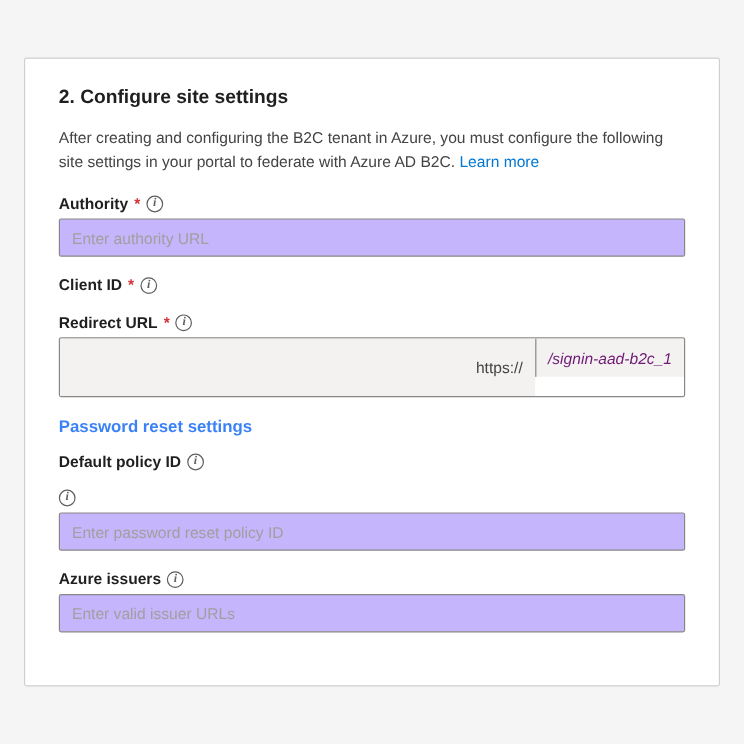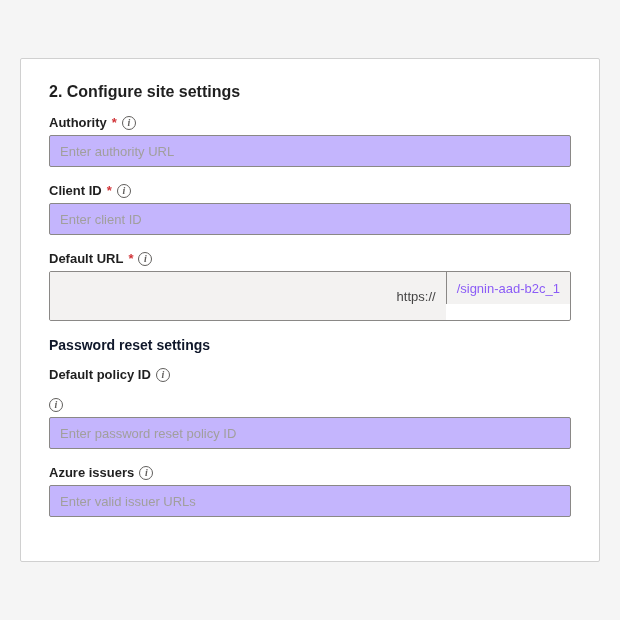--- a/index.html
+++ b/index.html
@@ -119,60 +119,64 @@
     }
 
     .redirect-url-suffix {
       height: 32px;
       padding: 4px 10px;
       background: #f3f2f1;
       border-left: 1px solid #8a8886;
       display: flex;
       align-items: center;
       font-size: 13px;
-      color: #8b5cf6;
+      color: #701a75;
       white-space: nowrap;
+      font-style: italic;
     }
 
     .subsection-title {
       font-size: 14px;
       font-weight: 600;
-      color: #0f172a;
+      color: #3b82f6;
       margin-top: 8px;
       margin-bottom: 14px;
     }
   </style>
 </head>
 <body>
 
 <div class="card">
   <div class="section-title">2. Configure site settings</div>
 
+  <div class="description">
+    <span>After creating and configuring the B2C tenant in Azure, you must configure the following site settings in your portal to federate with Azure AD B2C.</span>
+    <a href="#">Learn more</a>
+  </div>
 
   <div class="field-group">
     <div class="field-label">
       <span>Authority</span>
       <span class="required-star">*</span>
       <span class="info-icon">i</span>
     </div>
     <input class="field-input" type="text" placeholder="Enter authority URL" style="">
   </div>
 
   <div class="field-group">
     <div class="field-label">
       <span>Client ID</span>
       <span class="required-star">*</span>
       <span class="info-icon">i</span>
     </div>
-    <input class="field-input" type="text" placeholder="Enter client ID" style="">
   </div>
 
   <div class="field-group">
     <div class="field-label">
-      <span>Default URL</span>
+      <span>Redirect URL</span>
       <span class="required-star">*</span>
       <span class="info-icon">i</span>
     </div>
     <div class="redirect-url-wrapper">
       <input class="redirect-url-input" type="text" value="https://" readonly="" style="background: rgb(243, 242, 241); color: rgb(68, 68, 68); font-family: &quot;Segoe UI&quot;, sans-serif;">
       <div class="redirect-url-suffix">/signin-aad-b2c_1</div>
     </div>
   </div>
 
   <div>

